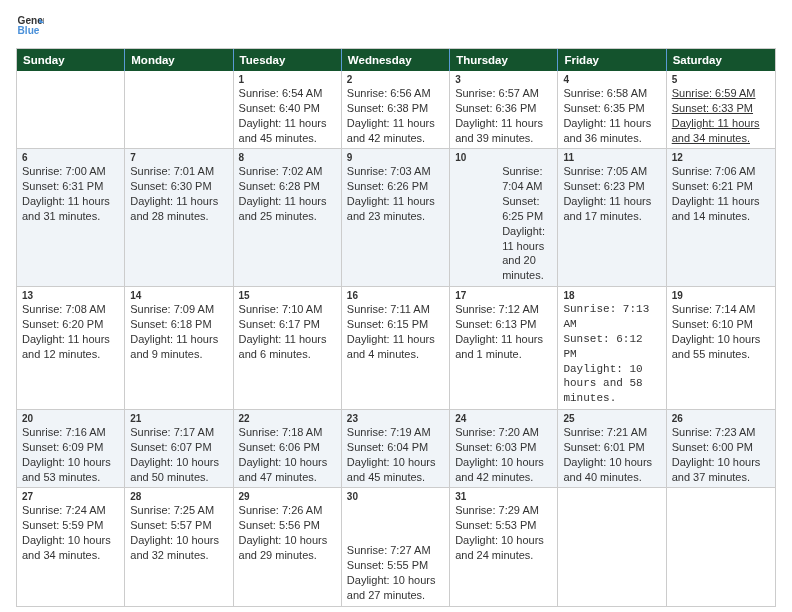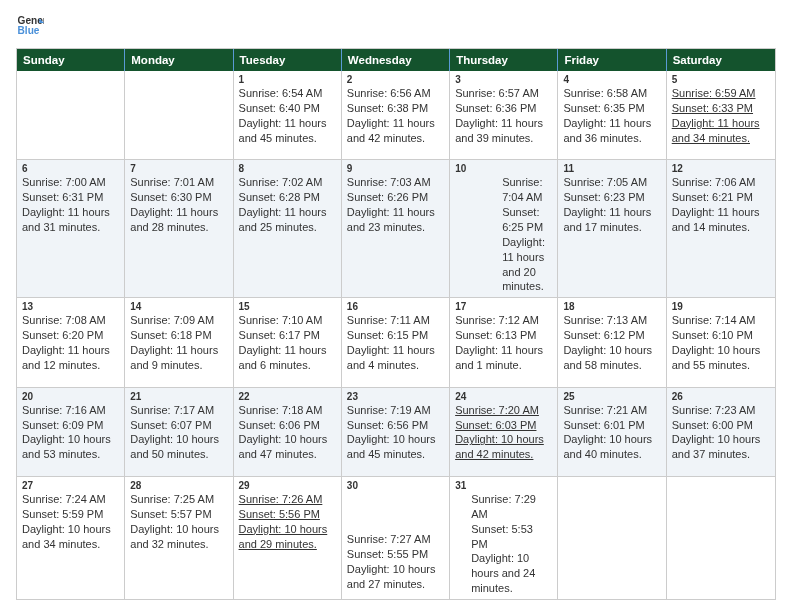--- a/index.html
+++ b/index.html
@@ -234,21 +234,21 @@
 Daylight: 11 hours and 4 minutes.</div>
           </div>
           <div class="cal-cell">
             <div class="day-num">17</div>
             <div class="cell-info" style="white-space: pre-line;">Sunrise: 7:12 AM
 Sunset: 6:13 PM
 Daylight: 11 hours and 1 minute.</div>
           </div>
           <div class="cal-cell">
             <div class="day-num">18</div>
-            <div class="cell-info" style="white-space: pre-line;">Sunrise: 7:13 AM
+            <div class="cell-info" style="white-space: pre-line; font-family: Liberation Mono, monospace;">Sunrise: 7:13 AM
 Sunset: 6:12 PM
 Daylight: 10 hours and 58 minutes.</div>
           </div>
           <div class="cal-cell">
             <div class="day-num">19</div>
             <div class="cell-info" style="white-space: pre-line;">Sunrise: 7:14 AM
 Sunset: 6:10 PM
 Daylight: 10 hours and 55 minutes.</div>
           </div>
         </div>
@@ -267,26 +267,26 @@
           </div>
           <div class="cal-cell alt-row">
             <div class="day-num">22</div>
             <div class="cell-info" style="white-space: pre-line;">Sunrise: 7:18 AM
 Sunset: 6:06 PM
 Daylight: 10 hours and 47 minutes.</div>
           </div>
           <div class="cal-cell alt-row">
             <div class="day-num">23</div>
             <div class="cell-info" style="white-space: pre-line;">Sunrise: 7:19 AM
-Sunset: 6:56 PM
+Sunset: 6:04 PM
 Daylight: 10 hours and 45 minutes.</div>
           </div>
           <div class="cal-cell alt-row">
             <div class="day-num">24</div>
-            <div class="cell-info" style="white-space: pre-line; text-decoration: underline;">Sunrise: 7:20 AM
+            <div class="cell-info" style="white-space: pre-line;">Sunrise: 7:20 AM
 Sunset: 6:03 PM
 Daylight: 10 hours and 42 minutes.</div>
           </div>
           <div class="cal-cell alt-row">
             <div class="day-num">25</div>
             <div class="cell-info" style="white-space: pre-line;">Sunrise: 7:21 AM
 Sunset: 6:01 PM
 Daylight: 10 hours and 40 minutes.</div>
           </div>
           <div class="cal-cell alt-row">
@@ -304,33 +304,33 @@
 Daylight: 10 hours and 34 minutes.</div>
           </div>
           <div class="cal-cell">
             <div class="day-num">28</div>
             <div class="cell-info" style="white-space: pre-line;">Sunrise: 7:25 AM
 Sunset: 5:57 PM
 Daylight: 10 hours and 32 minutes.</div>
           </div>
           <div class="cal-cell">
             <div class="day-num">29</div>
-            <div class="cell-info" style="white-space: pre-line; text-decoration: underline;">Sunrise: 7:26 AM
+            <div class="cell-info" style="white-space: pre-line;">Sunrise: 7:26 AM
 Sunset: 5:56 PM
 Daylight: 10 hours and 29 minutes.</div>
           </div>
           <div class="cal-cell">
             <div class="day-num">30</div>
             <div class="cell-info" style="white-space: pre-line; margin-top: 41px;">Sunrise: 7:27 AM
 Sunset: 5:55 PM
 Daylight: 10 hours and 27 minutes.</div>
           </div>
           <div class="cal-cell">
             <div class="day-num">31</div>
-            <div class="cell-info" style="white-space: pre-line; margin-left: 16px;">Sunrise: 7:29 AM
+            <div class="cell-info" style="white-space: pre-line;">Sunrise: 7:29 AM
 Sunset: 5:53 PM
 Daylight: 10 hours and 24 minutes.</div>
           </div>
           <div class="cal-cell"></div>
           <div class="cal-cell"></div>
         </div>
       </div>
   </div>
 </div>
 

